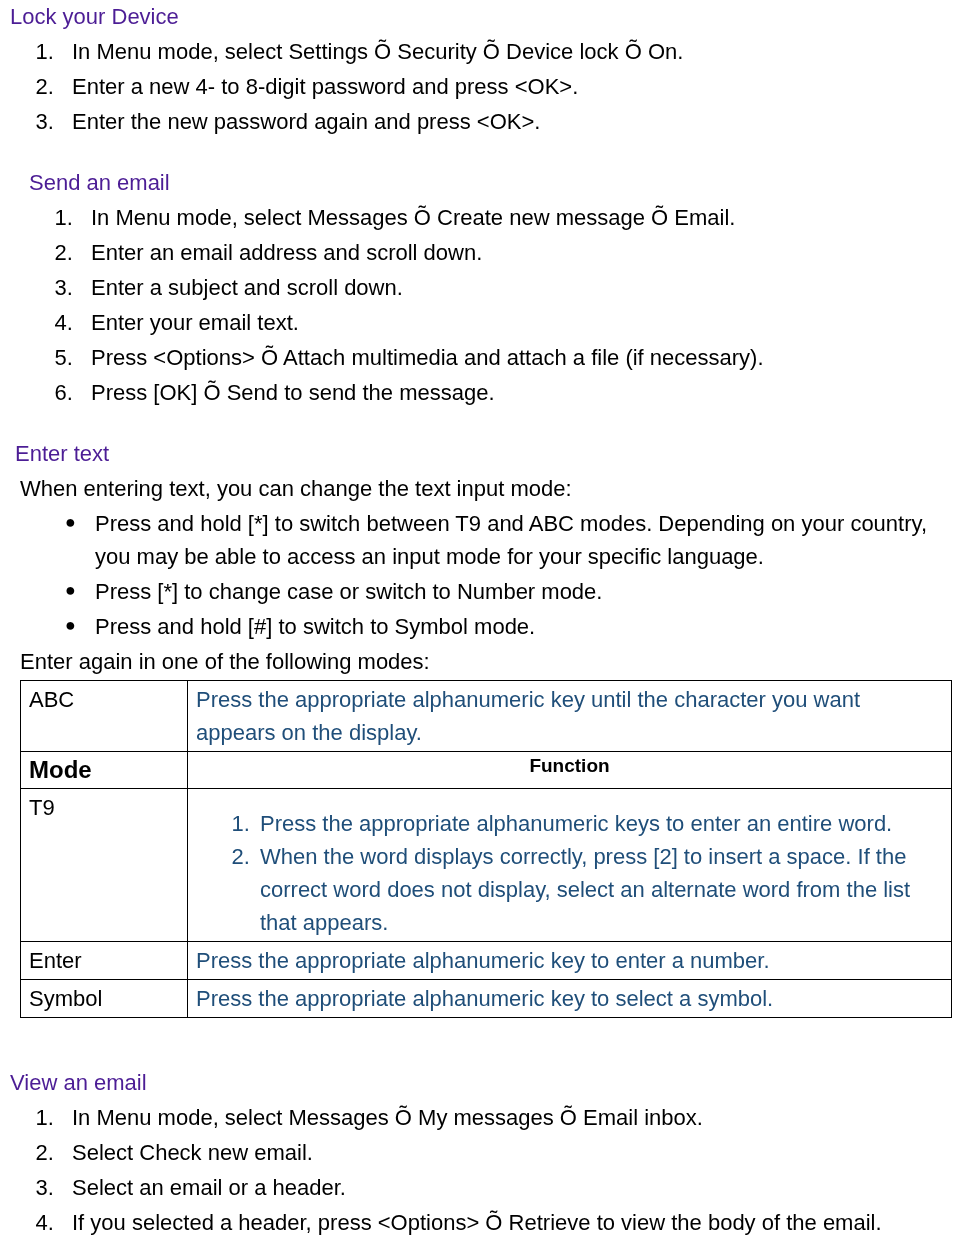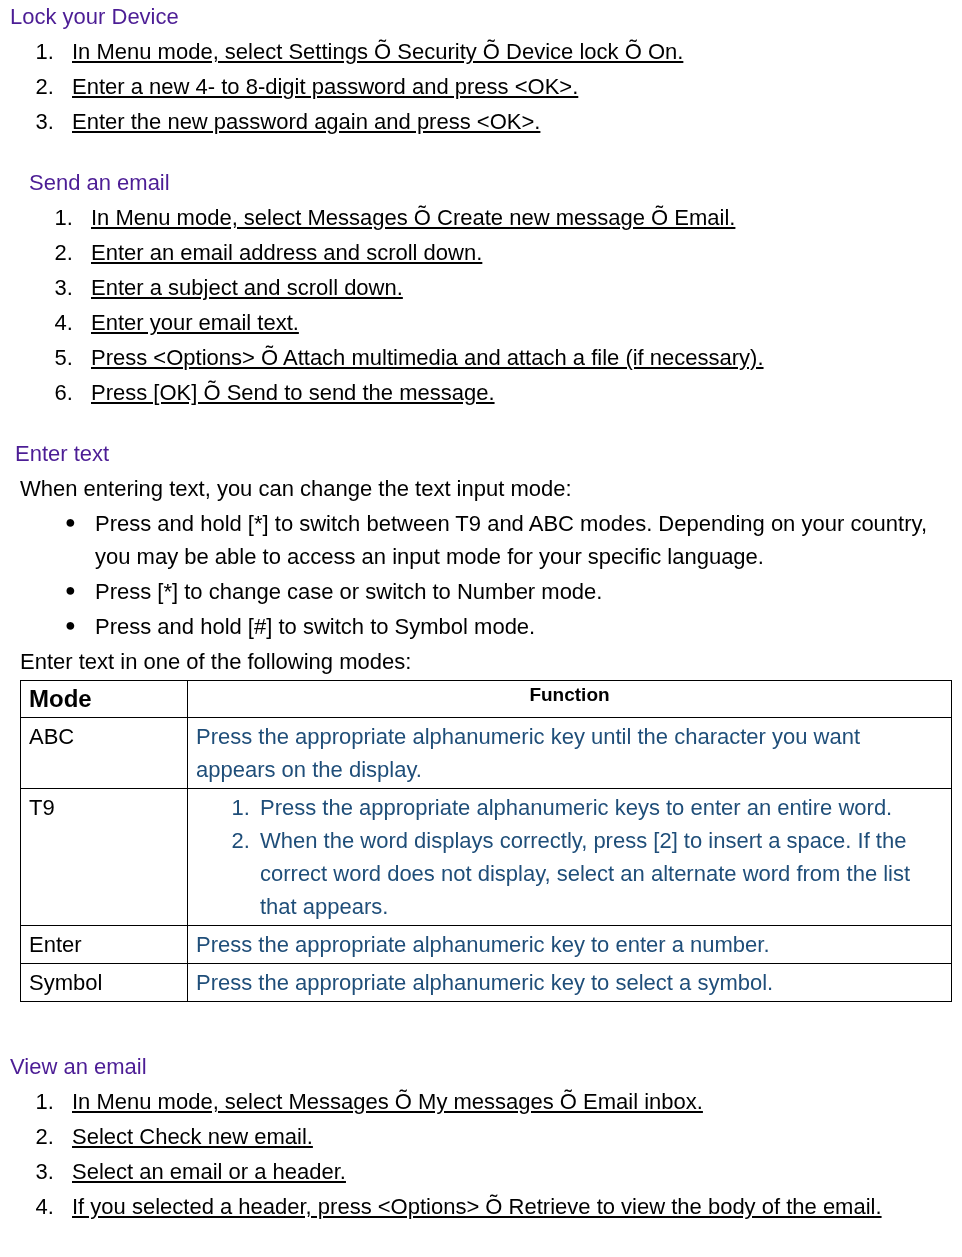--- a/index.html
+++ b/index.html
@@ -16,21 +16,20 @@
       font-size: 22px;
       margin-bottom: 2px;
       margin-top: 0;
     }
     .section-block {
       margin-bottom: 28px;
     }
     ol.numbered {
       margin: 0 0 0 50px;
       padding: 0;
-      text-decoration: underline;
     }
     ol.numbered li {
       padding-left: 12px;
       margin-bottom: 2px;
     }
     ul.bulleted {
       list-style: none;
       margin: 0 0 0 50px;
       padding: 0;
     }
@@ -78,21 +77,21 @@
       padding: 2px 8px;
     }
     table td.mode-cell {
       color: #000;
       width: 150px;
     }
     table td.func-cell {
       color: #1F4E79;
     }
     table td.func-cell ol {
-      margin: 0 0 0 60px;
+      margin: 16px 0 0 60px;
       padding: 0;
     }
     table td.func-cell ol li {
       padding-left: 4px;
     }
     .indent-send {
       margin-left: 19px;
     }
     .indent-enter {
       margin-left: 5px;
@@ -123,30 +122,30 @@
 </div>
 
 <div class="section-block indent-enter">
   <div class="section-heading">Enter text</div>
   <div class="body-text">When entering text, you can change the text input mode:</div>
   <ul class="bulleted">
     <li>Press and hold [*] to switch between T9 and ABC modes. Depending on your country, you may be able to access an input mode for your specific language.</li>
     <li>Press [*] to change case or switch to Number mode.</li>
     <li>Press and hold [#] to switch to Symbol mode.</li>
   </ul>
-  <div class="body-text">Enter text in one of the following modes:</div>
+  <div class="body-text">Enter again in one of the following modes:</div>
   <table>
     <tbody>
         <tr>
+      <td class="mode-cell">ABC</td>
+      <td class="func-cell">Press the appropriate alphanumeric key until the character you want appears on the display.</td>
+    </tr>
+    <tr>
       <th class="mode-header">Mode</th>
       <th class="func-header">Function</th>
-    </tr>
-    <tr>
-      <td class="mode-cell">ABC</td>
-      <td class="func-cell">Press the appropriate alphanumeric key until the character you want appears on the display.</td>
     </tr>
     <tr>
       <td class="mode-cell">T9</td>
       <td class="func-cell">
         <ol>
           <li>Press the appropriate alphanumeric keys to enter an entire word.</li>
           <li>When the word displays correctly, press [2] to insert a space. If the correct word does not display, select an alternate word from the list that appears.</li>
         </ol>
       </td>
     </tr>

